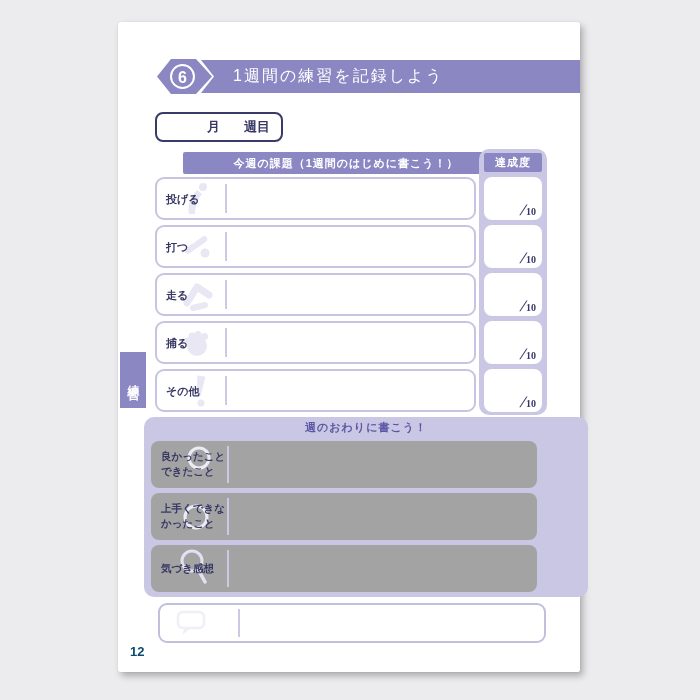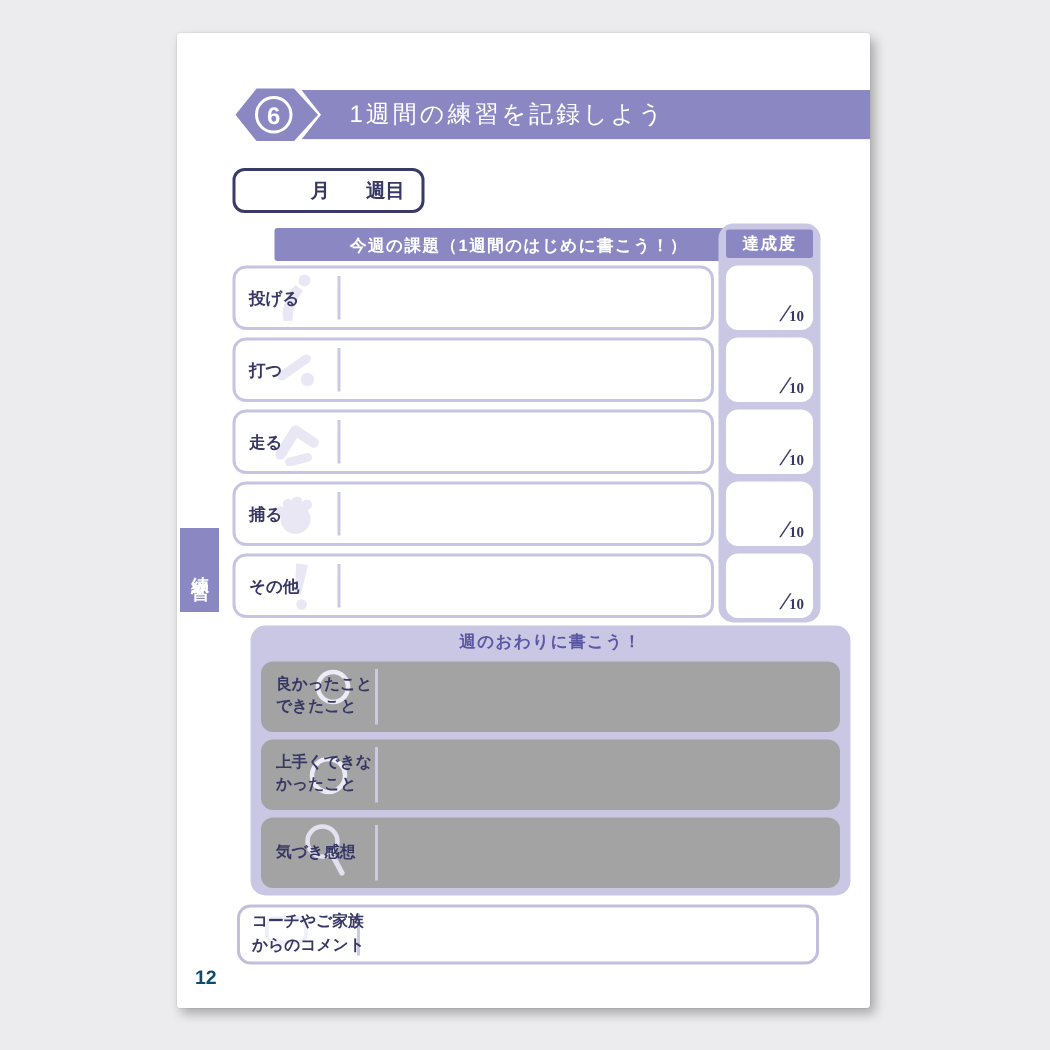--- a/index.html
+++ b/index.html
@@ -65,22 +65,22 @@
     background:#fff;border-radius:8px;
   }
   .score-val{
     position:absolute;right:6px;bottom:3px;
     display:flex;align-items:flex-end;color:#373764;
   }
   .score-val .slash{font-size:16px;line-height:14px;font-weight:600;transform:skewX(-18deg);margin-right:1px;}
   .score-val .max{font-size:10px;font-weight:bold;line-height:11px;}
   
   .review{
-    position:absolute;left:49px;top:395px;width:400px;height:180px;
-    background:#c9c7e3;border-radius:10px;
+    position:absolute;left:26px;top:395px;width:400px;height:180px;
+    background:#c9c7e3;border-radius:10px;padding-left:44px;
   }
   .review-title{
     position:absolute;top:3px;left:0;right:0;text-align:center;
     color:#5b57a5;font-size:11px;font-weight:bold;letter-spacing:1px;
   }
   .review-row{
     position:absolute;left:7px;width:386px;height:47px;
     background:#a3a3a3;border-radius:8px;
   }
   .review-row .divider{position:absolute;left:76px;top:5px;bottom:5px;width:2px;background:#cbc9e3;}
@@ -258,24 +258,20 @@
       <div class="divider"></div>
       <div class="blank" style="left:78px"></div>
     </div>
   </div>
 
   <div class="comment-box">
     <svg class="wm" style="left:16px" width="30" height="26" viewBox="0 0 30 26">
       <rect x="2" y="2" width="26" height="16" rx="5" fill="none" stroke="#f0eff8" stroke-width="2.5"></rect>
       <path d="M9 18 L6 25 L15 18 Z" fill="#f0eff8"></path>
     </svg>
-    <span class="label">
-      <span>コーチやご家族</span><br>
-      <span>からのコメント</span>
-    </span>
     <div class="divider"></div>
     <div class="blank" style="left:80px"></div>
   </div>
 
   <div class="side-tab">
     <span>練習</span>
   </div>
   <div class="page-num">12</div>
 
 </div>

